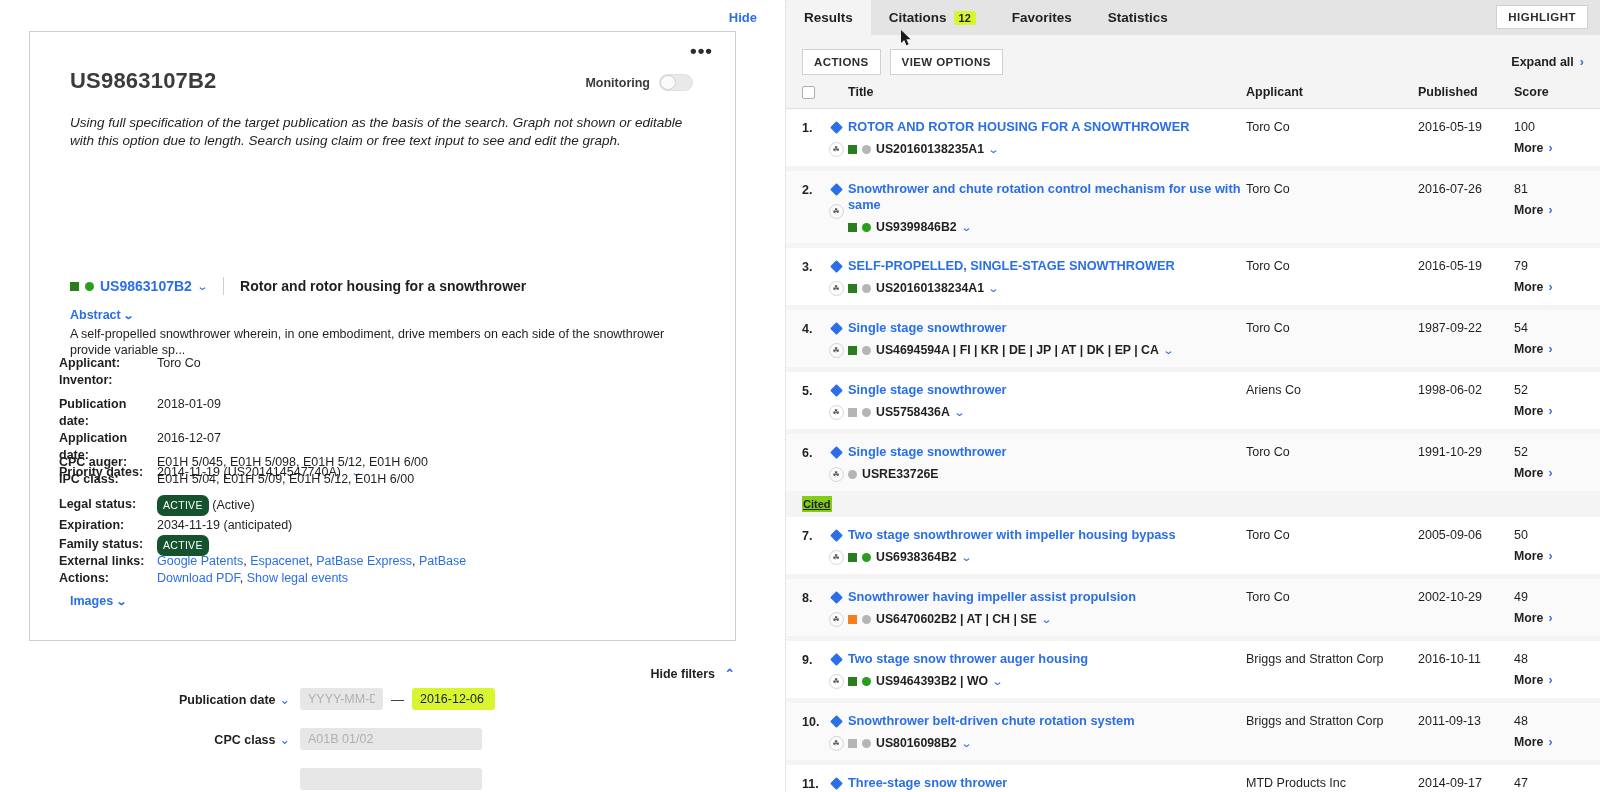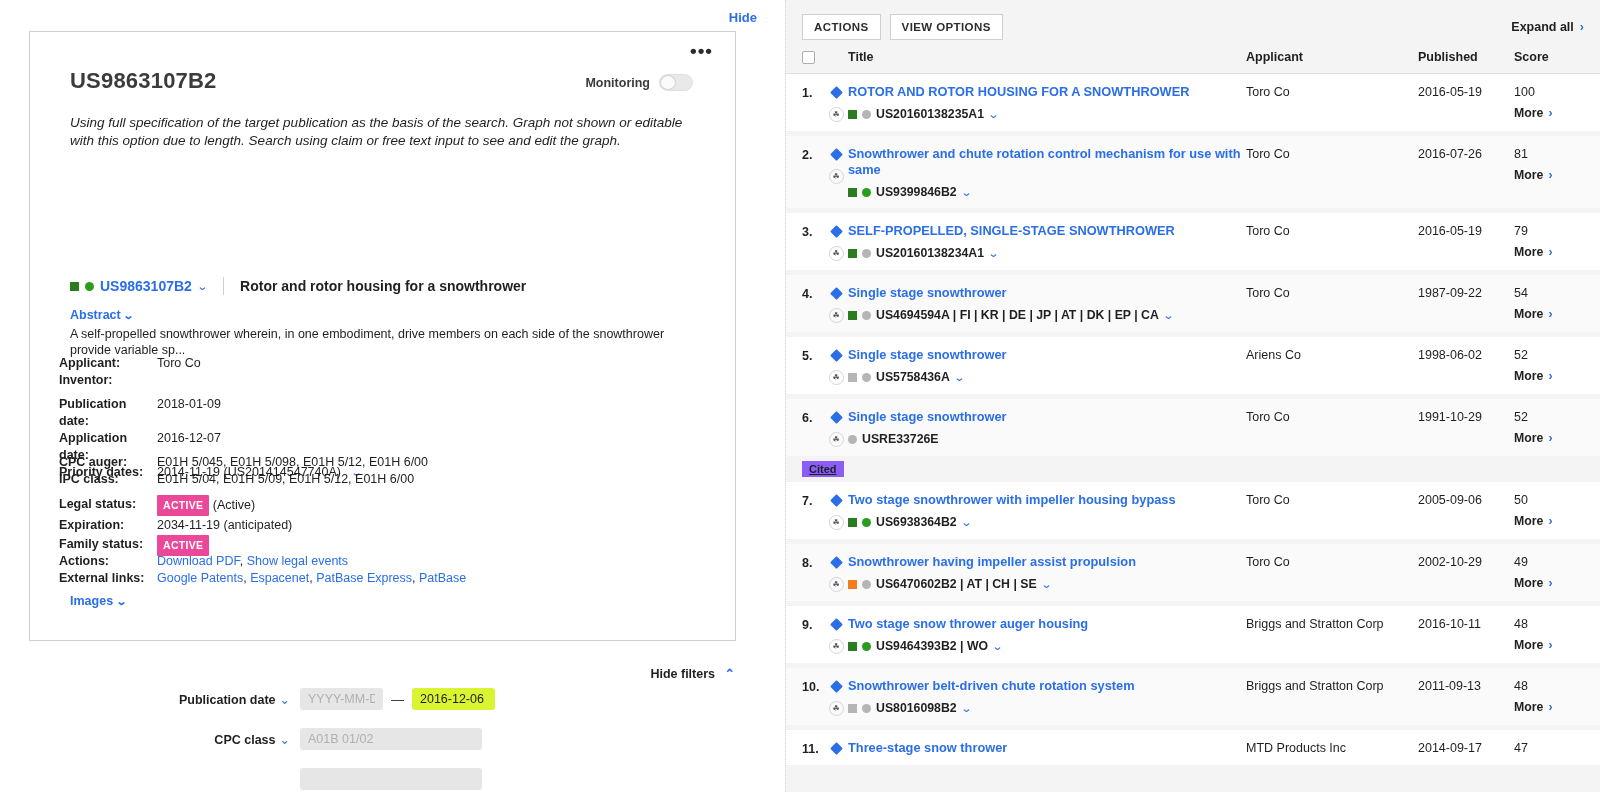--- a/index.html
+++ b/index.html
@@ -86,22 +86,22 @@
     position:absolute; left:40px; top:294px; width:635px;
     font-size:12.5px; color:#1f1f1f; line-height:16px;
   }
 
   .kv-block { position:absolute; left:29px; font-size:12.5px; color:#1f1f1f; }
   .kv-row { display:flex; line-height:17px; }
   .kv-key { width:98px; font-weight:bold; flex:0 0 98px; }
   .kv-val { flex:1; }
   .kv-val a { color:#2a6ee8; text-decoration:none; cursor:pointer; }
   .badge-active {
-    background:#ec4899; color:#fff; font-size:10.5px; font-weight:bold;
-    padding:1px 6px; border-radius:1px; display:inline-block;
+    background:#14532d; color:#fff; font-size:10.5px; font-weight:normal;
+    padding:1px 6px; border-radius:7px; display:inline-block;
     letter-spacing:.3px;
   }
   .images-link {
     position:absolute; left:40px; top:562px;
     color:#2a6ee8; font-size:12.5px; font-weight:bold; cursor:pointer;
   }
 
   .hide-filters {
     position:absolute; right:50px; top:666px;
     font-size:12.5px; font-weight:bold; color:#1f1f1f; cursor:pointer;
@@ -214,22 +214,22 @@
   }
   .r-pubnum { font-weight:bold; }
   .r-appl { width:172px; font-size:12.5px; color:#1f1f1f; padding-top:1px; }
   .r-pub  { width:96px; font-size:12.5px; color:#1f1f1f; padding-top:1px; }
   .r-score{ width:70px; font-size:12.5px; color:#1f1f1f; padding-top:1px; }
   .r-more {
     margin-top:7px; font-size:12.3px; color:#1f1f1f; cursor:pointer; font-weight:bold;
   }
   .r-more .caret { color:#2a6ee8; margin-left:5px; }
   .cited-badge {
-    background:#8b5cf6; color:#1f1f1f; font-size:11px; font-weight:bold;
-    padding:2px 7px; display:inline-block; margin:0 0 0 16px;text-decoration:underline;
+    background:#84cc16; color:#1f1f1f; font-size:11px; font-weight:bold;
+    padding:2px 1px; display:inline-block; margin:0 0 0 16px;text-decoration:underline;
   }
   .cited-wrap { background:#f4f4f4; padding:3px 0 5px 0; }
 </style>
 </head>
 <body>
 
 <div class="app">
 
   <div class="left-panel">
 
@@ -319,35 +319,35 @@
         <div class="kv-row" style="line-height:19px;">
           <div class="kv-key">Family status:</div>
           <div class="kv-val">
             <span class="badge-active">ACTIVE</span>
           </div>
         </div>
       </div>
 
       <div class="kv-block" style="top:521px;">
         <div class="kv-row">
-          <div class="kv-key">Actions:</div>
-          <div class="kv-val">
-            <a>Download PDF</a>,
-            <a>Show legal events</a>
-          </div>
-        </div>
-        <div class="kv-row">
           <div class="kv-key">External links:</div>
           <div class="kv-val">
             <a>Google Patents</a>,
             <a>Espacenet</a>,
             <a>PatBase Express</a>,
             <a>PatBase</a>
           </div>
         </div>
+        <div class="kv-row">
+          <div class="kv-key">Actions:</div>
+          <div class="kv-val">
+            <a>Download PDF</a>,
+            <a>Show legal events</a>
+          </div>
+        </div>
       </div>
 
       <div class="images-link">
         <span>Images</span>
         <span class="chev">⌄</span>
       </div>
     </div>
 
     <div class="hide-filters">
       <span>Hide filters</span>
@@ -371,20 +371,39 @@
       </div>
       <div class="filter-row">
         <div class="filter-label"></div>
         <input class="fi wide" style="">
       </div>
     </div>
   </div>
 
   <div class="right-panel">
 
+    <div class="tabbar">
+      <div class="tab active">
+        <span>Results</span>
+      </div>
+      <div class="tab">
+        <span>Citations</span>
+        <span class="badge">12</span>
+      </div>
+      <div class="tab">
+        <span>Favorites</span>
+      </div>
+      <div class="tab">
+        <span>Statistics</span>
+      </div>
+      <button class="highlight-btn">HIGHLIGHT</button>
+      <svg class="cursor-arrow" width="12" height="18" viewBox="0 0 12 18">
+        <path d="M0,0 L0,13 L3.2,10 L5.4,15.2 L7.6,14.2 L5.4,9.2 L9.6,9.2 Z" fill="#1a1a1a"></path>
+      </svg>
+    </div>
 
     <div class="toolbar">
       <button class="tb-btn">ACTIONS</button>
       <button class="tb-btn">VIEW OPTIONS</button>
       <div class="expand-all">
         <span>Expand all</span><span class="caret">›</span>
       </div>
     </div>
 
     <div class="col-head">

